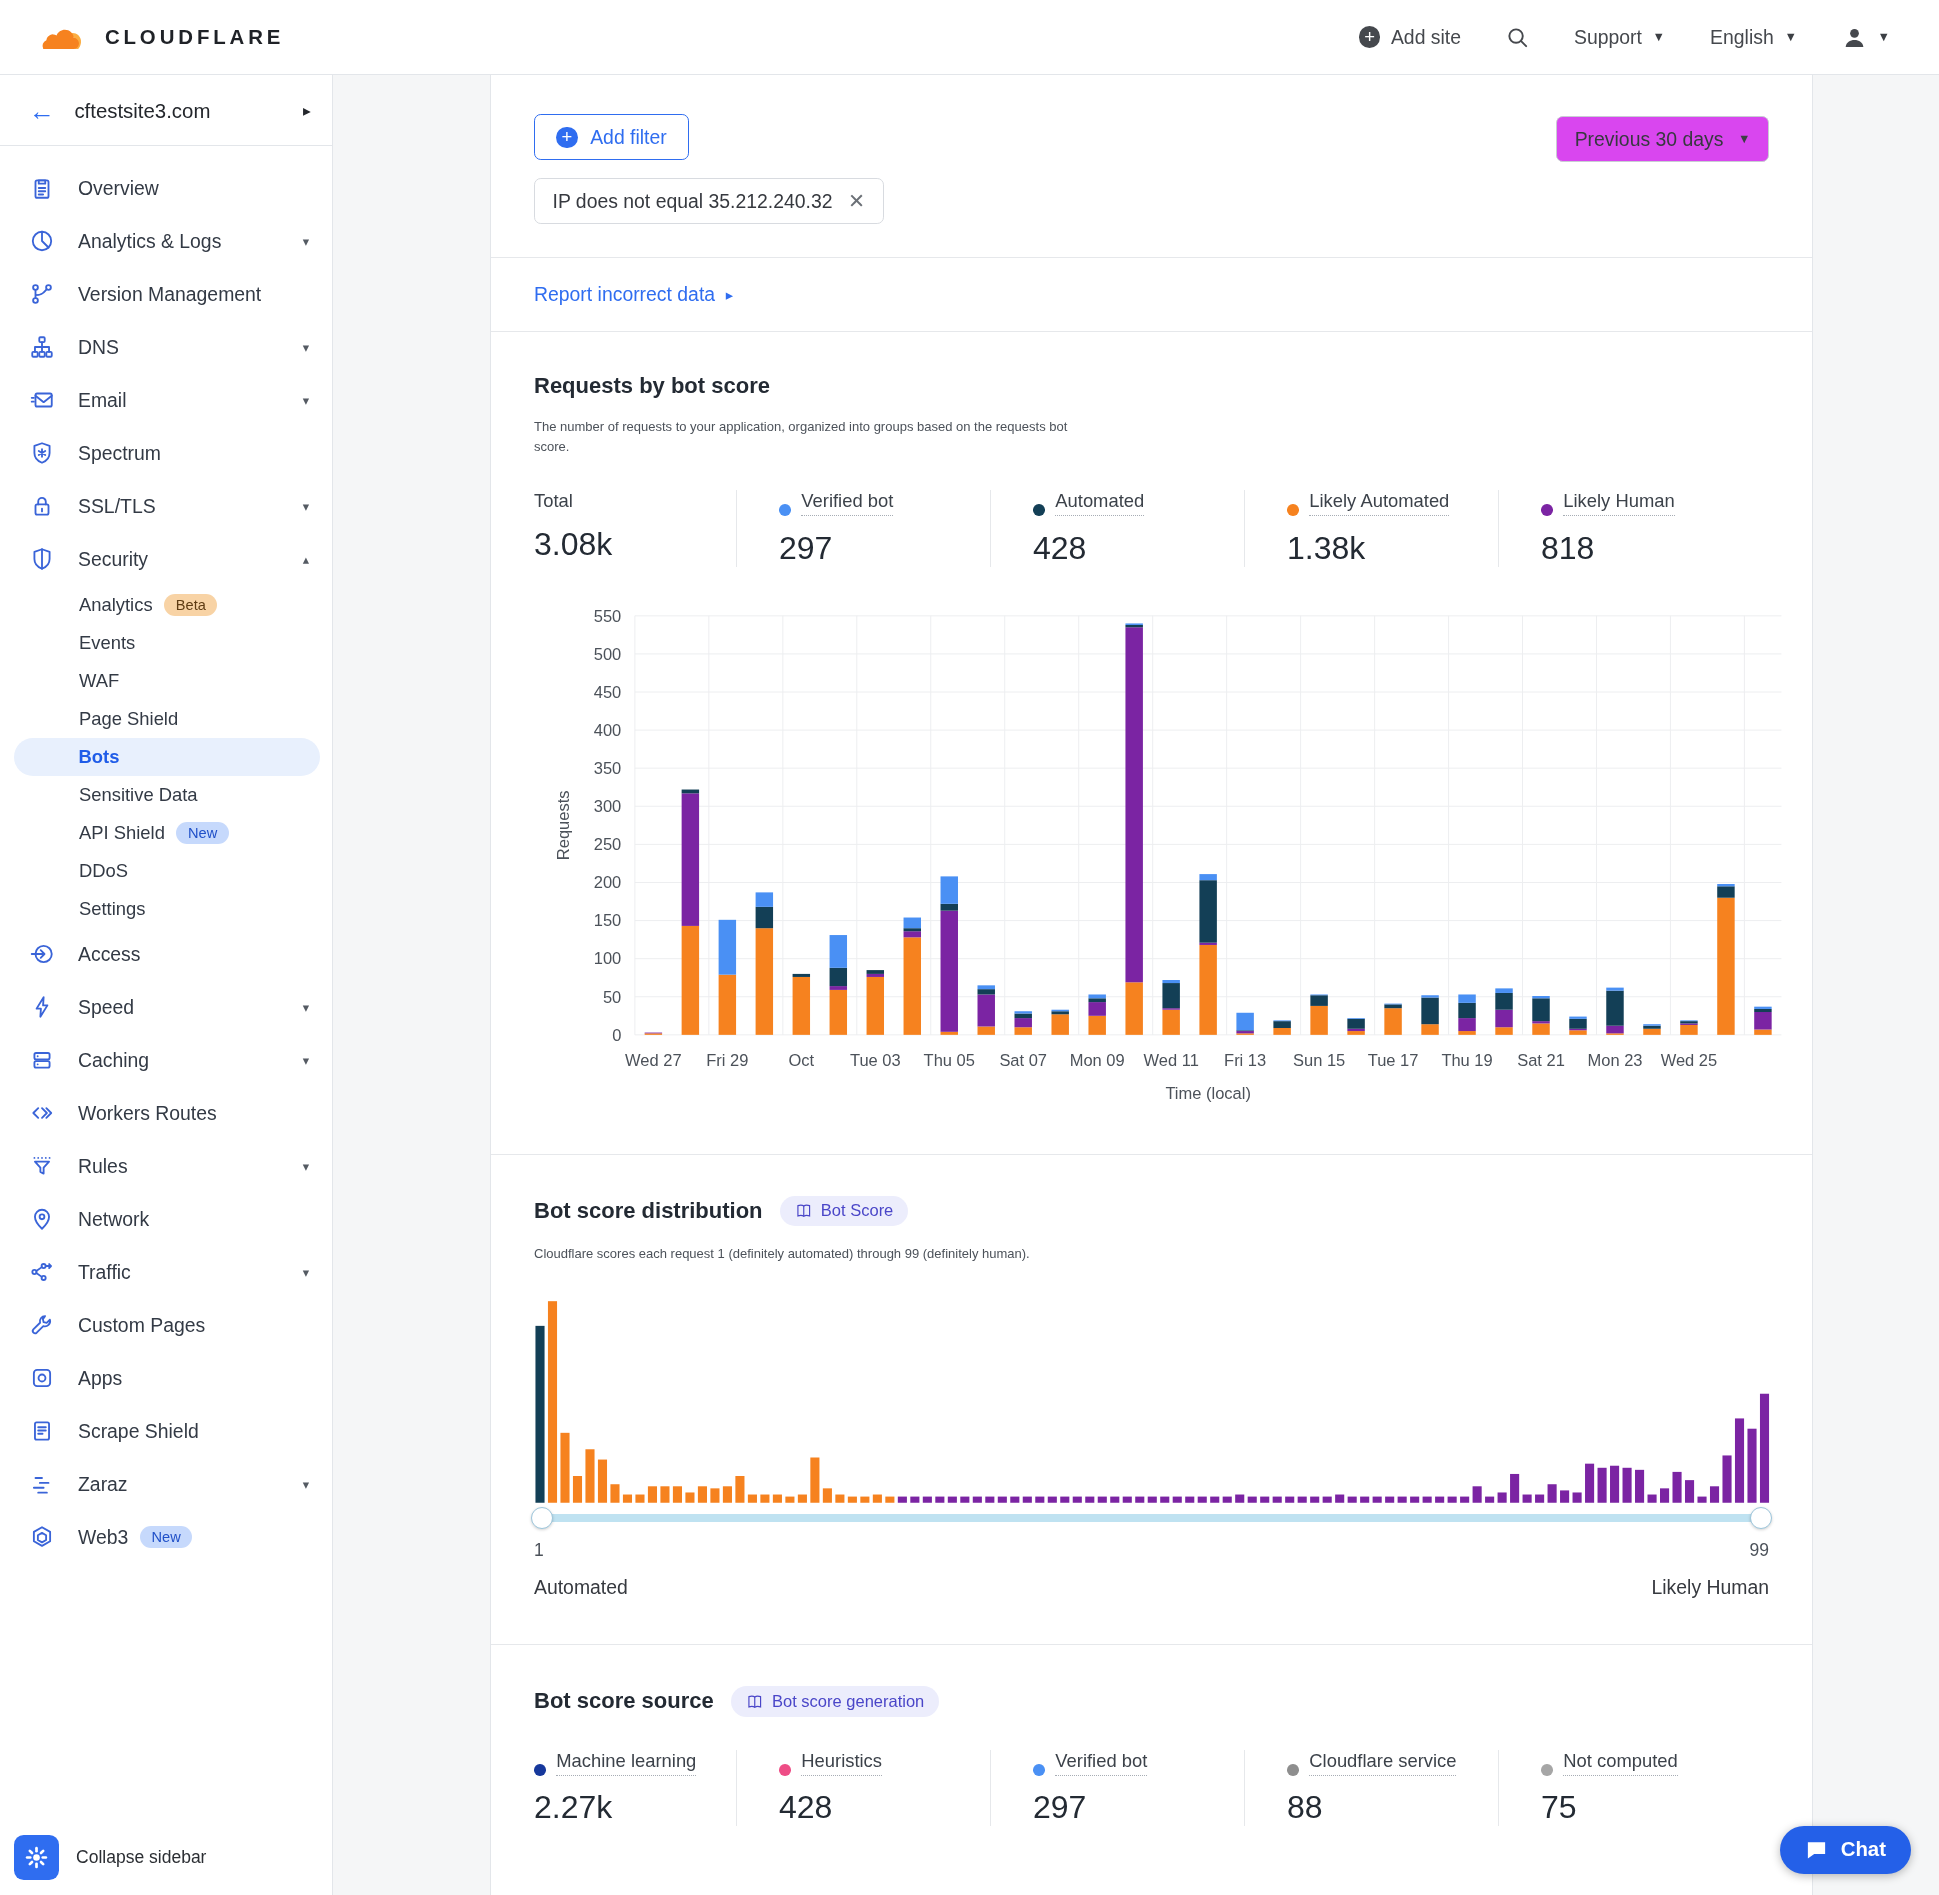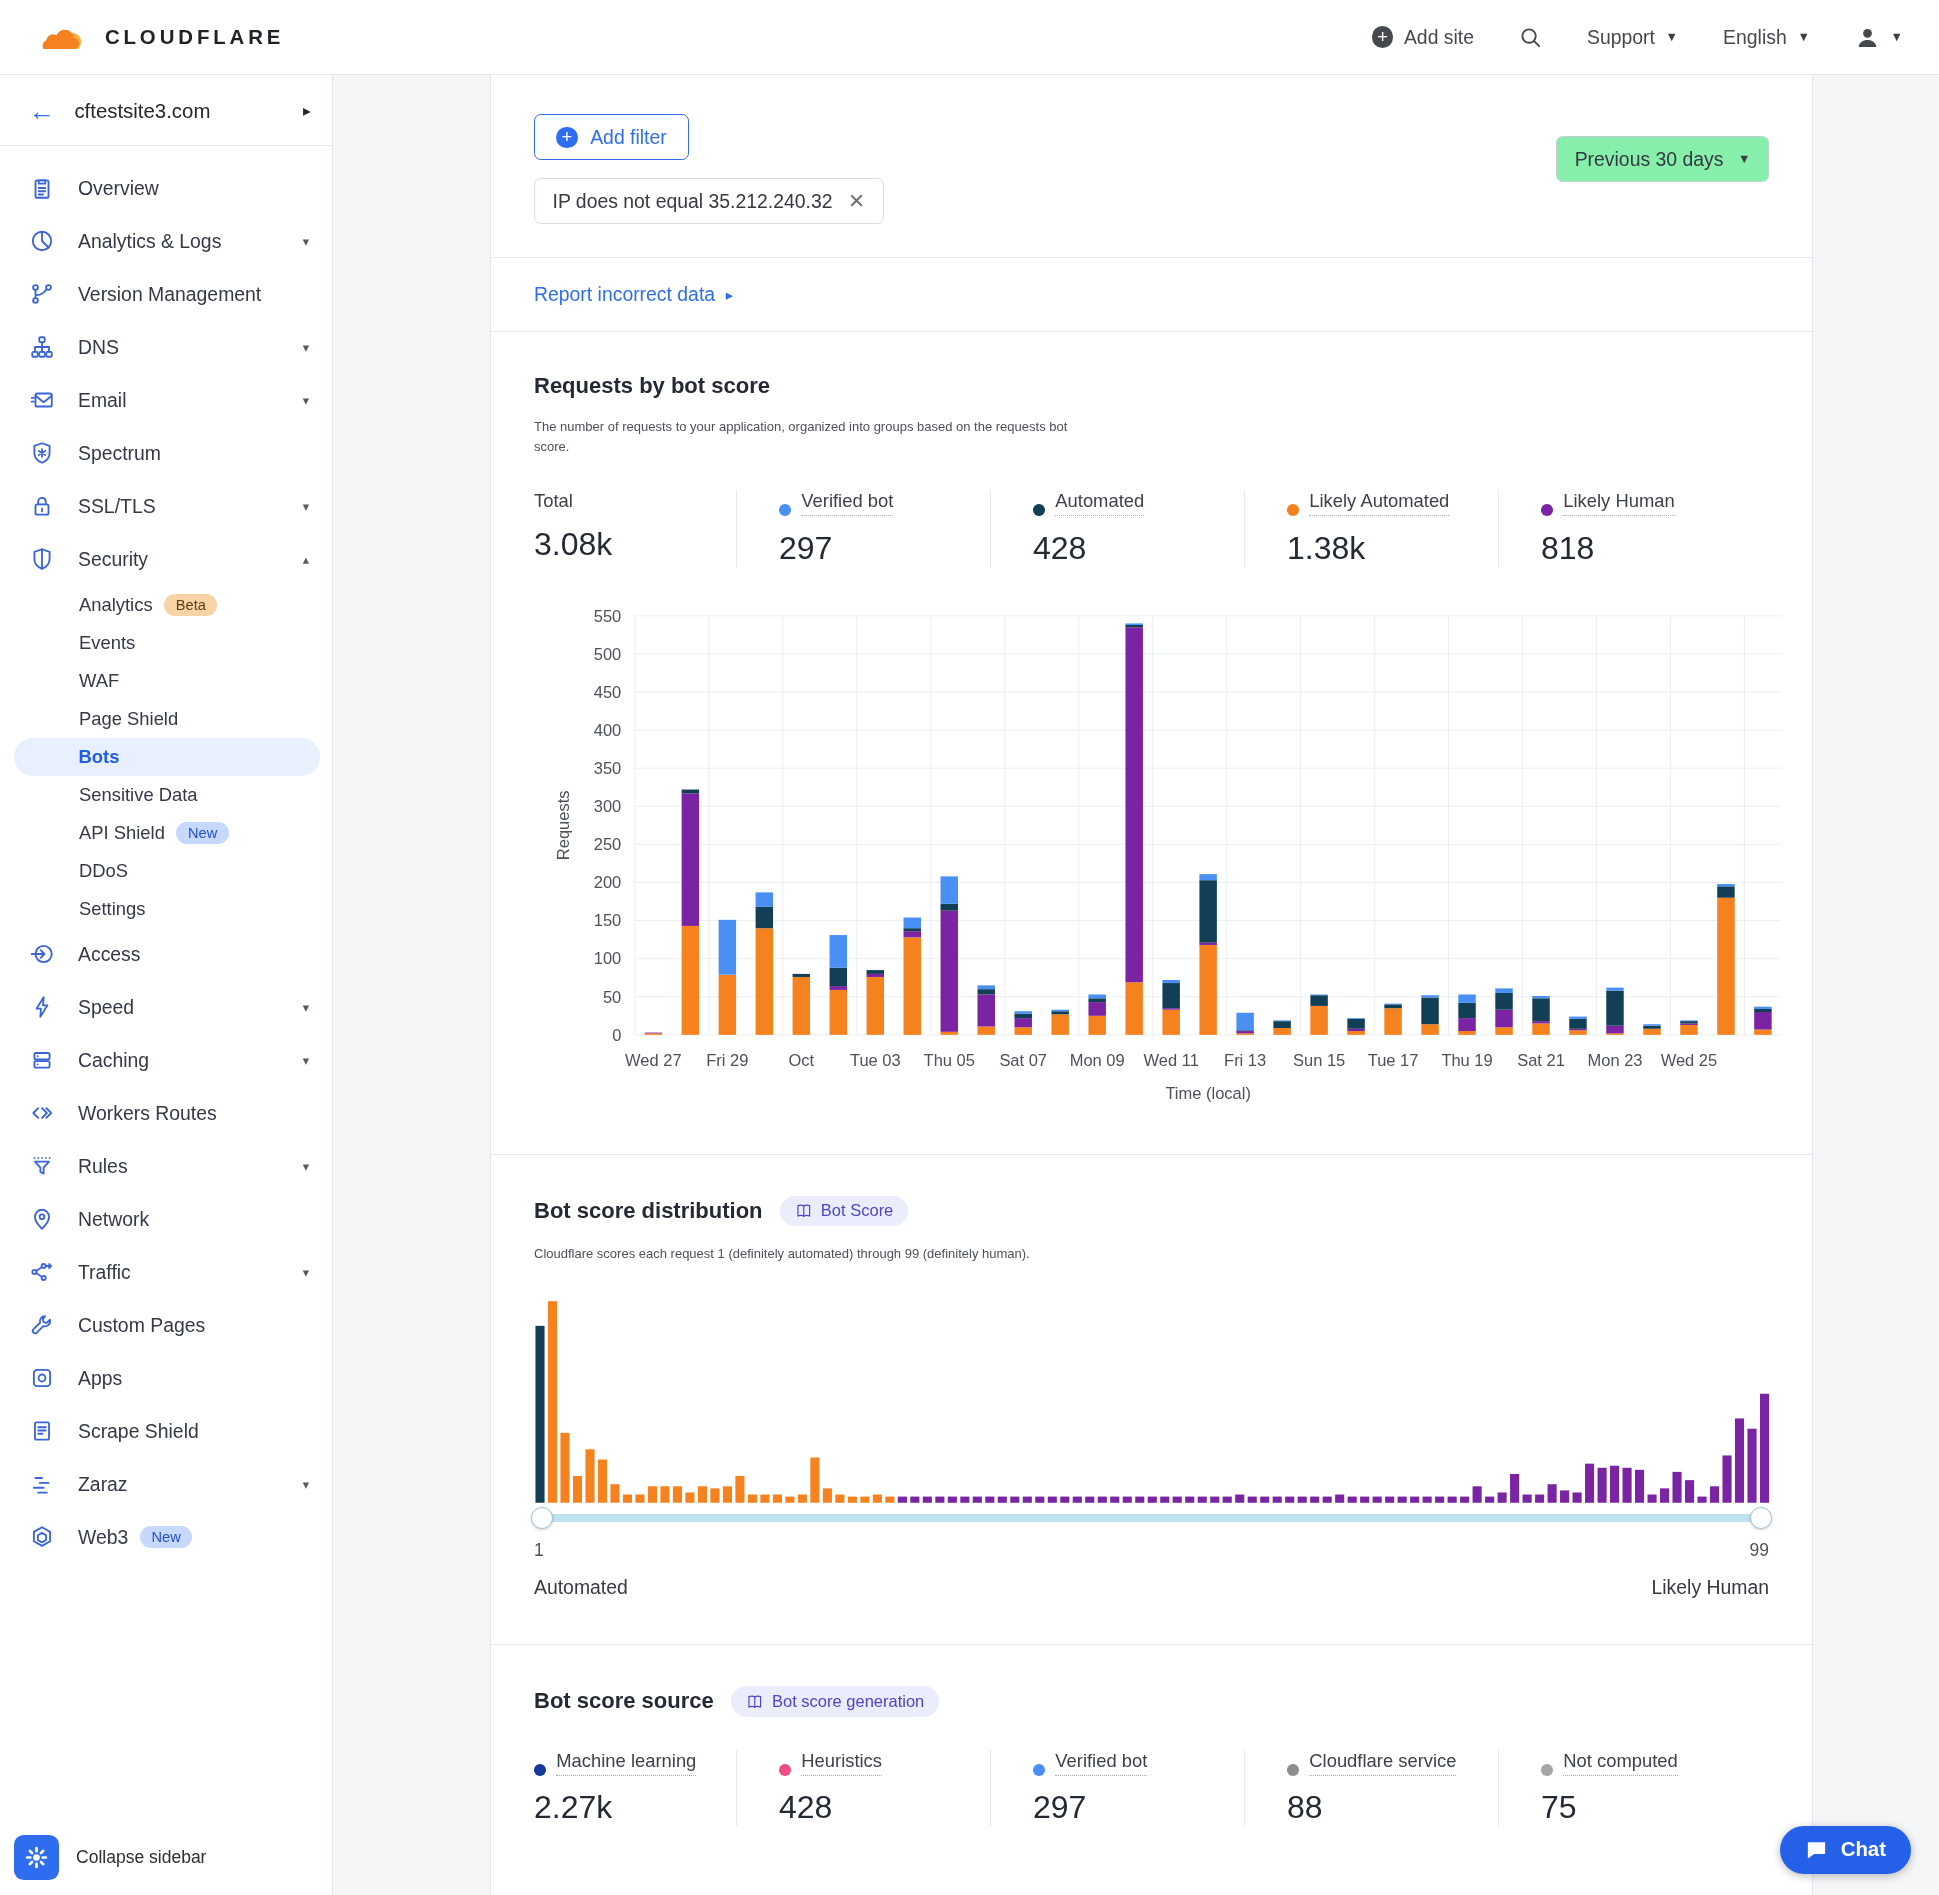--- a/index.html
+++ b/index.html
@@ -3,21 +3,21 @@
 <meta charset="utf-8">
 <style>
   * { box-sizing: border-box; }
   html,body { margin:0; padding:0; }
   body {
     width:1940px; height:1895px; position:relative; overflow:hidden;
     font-family:"Liberation Sans", sans-serif; background:#fff; color:#333a45;
   }
   
   .topbar{height:74px;display:flex;align-items:center;justify-content:space-between;
-    padding:0 37px 0 25px;background:#fff;}
+    padding:0 50px 0 25px;background:#fff;}
   .logo{display:flex;align-items:center;gap:3.9px;}
   .logo-text{font-size:20.4px;font-weight:bold;letter-spacing:3.9px;color:#1f2227;}
   .topbar-right{display:flex;align-items:center;gap:45px;color:#45484d;font-size:19.4px;}
   .menu-item{display:flex;align-items:center;gap:10.7px;cursor:pointer;}
   .caret{font-size:12.6px;color:#3c3f44;}
   .plus-circle{display:inline-flex;align-items:center;justify-content:center;width:21.3px;height:21.3px;
     border-radius:50%;color:#fff;font-size:18.4px;line-height:1;}
   .plus-gray{background:#45484d;}
   .plus-blue{background:#2f6df0;}
   
@@ -51,21 +51,21 @@
     align-items:center;justify-content:center;cursor:pointer;flex:none;}
   .collapse-label{font-size:17.5px;color:#2b2e33;cursor:pointer;}
   
   .filter-section{position:relative;padding:39px 43px 33px 43px;}
   .btn-outline-blue{display:inline-flex;align-items:center;gap:12.6px;border:1px solid #2f6df0;color:#2f6df0;
     border-radius:6.8px;padding:10.7px 21.3px;font-size:19.4px;background:#fff;cursor:pointer;}
   .chip{display:flex;width:max-content;align-items:center;gap:15.5px;border:1px solid #d8dbe0;border-radius:6.8px;
     padding:10.7px 17.5px;font-size:19.4px;color:#36393f;margin-top:17.5px;background:#fff;}
   .chip-x{color:#6b7076;font-size:20.4px;cursor:pointer;line-height:1;}
   .range-btn{position:absolute;right:43px;top:41px;display:inline-flex;align-items:center;gap:14.6px;
-    border:1px solid #c9cdd3;border-radius:6.8px;padding:10.7px 17.5px;font-size:19.4px;color:#36393f;background:#86efac;cursor:pointer;margin-top:20px;}
+    border:1px solid #c9cdd3;border-radius:6.8px;padding:10.7px 17.5px;font-size:19.4px;color:#36393f;background:#d946ef;cursor:pointer;}
   .report-row{border-top:1px solid #e6e8eb;padding:25px 43px;}
   .link-blue{color:#2f6df0;font-size:19.4px;cursor:pointer;display:inline-flex;gap:10.7px;align-items:center;}
   .link-caret{font-size:14.6px;}
   
   .section{border-top:1px solid #e6e8eb;padding:41px 43px 45px 43px;}
   .section-title{font-size:22px;font-weight:bold;color:#232a33;display:flex;align-items:center;gap:17.5px;}
   .section-desc{margin-top:17.5px;font-size:13px;line-height:1.55;color:#4c525a;max-width:543px;}
   .pill-badge{display:inline-flex;align-items:center;gap:8.7px;background:#ecedfc;color:#4a46c8;
     font-size:16.5px;font-weight:normal;padding:5.8px 14.6px;border-radius:15.5px;cursor:pointer;}
   .pill-badge svg{width:17.5px;height:17.5px;stroke:#4a46c8;fill:none;stroke-width:1.6;}

